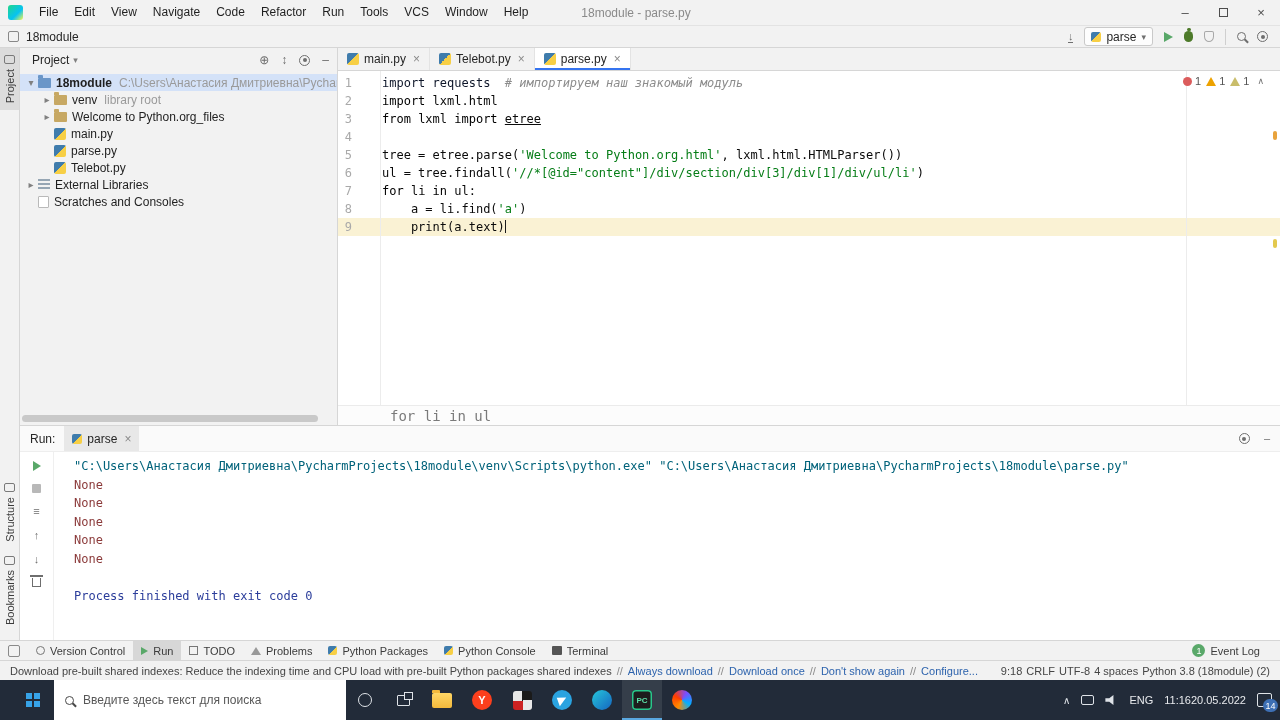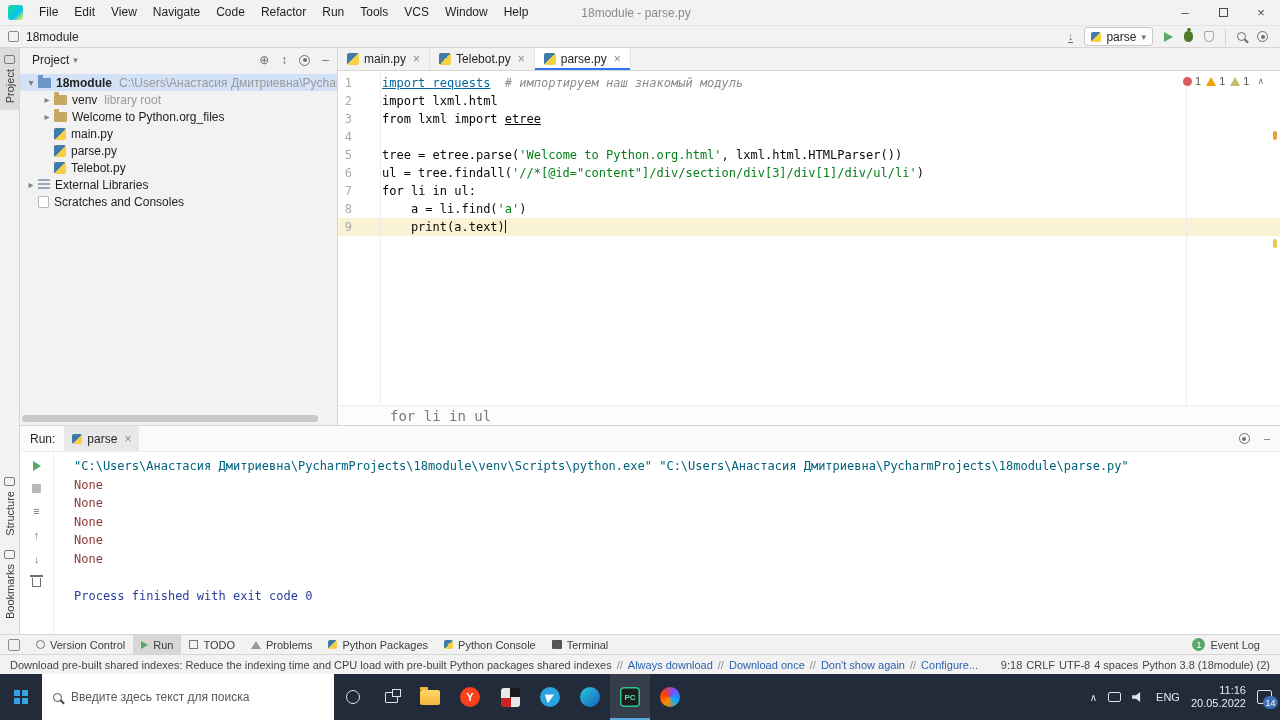--- a/index.html
+++ b/index.html
@@ -84,21 +84,21 @@
   .code-wrap::before { content:''; position:absolute; left:42px; top:0; bottom:0; width:1px; background:#ececec; }
   .guide { position:absolute; left:848px; top:0; bottom:0; width:1px; background:#ececec; }
   .cline { display:flex; height:18px; line-height:18px; font-family:"DejaVu Sans Mono", monospace; font-size:12px; }
   .cline.current { background:#faf2d4; }
   .lnum { flex:0 0 44px; padding-right:30px; text-align:right; color:#a9a9a9; }
   .ccode { white-space:pre; }
   .seg.plain { color:#0a0a0a; }
   .seg.kw { color:#000000; }
   .seg.str { color:#067d17; }
   .seg.comment { color:#8c8c8c; font-style:italic; }
-  .seg.dim { color:#0369a1;text-decoration:underline; }
+  .seg.dim { color:#0f172a; }
   .seg.und { text-decoration:underline; }
   .caret { display:inline-block; width:1px; height:13px; background:#1a1a1a; vertical-align:-2px; }
   .inspections { position:absolute; top:4px; right:16px; display:flex; align-items:center; }
   .insp-err { width:9px; height:9px; border-radius:50%; background:#db5c5c; }
   .insp-warn { width:0; height:0; border-left:5px solid transparent; border-right:5px solid transparent; border-bottom:9px solid #eda200; }
   .insp-warn.weak { border-bottom-color:#c9bd6b; }
   .insp-count { font-size:11px; color:#555; margin:0 5px 0 3px; }
   .insp-chev { color:#777; font-size:9px; margin-left:3px; }
   .mark { position:absolute; right:3px; width:4px; height:9px; border-radius:2px; }
   .mark.m1 { top:60px; background:#e8a33d; }
@@ -137,21 +137,21 @@
   .bb-badge { min-width:13px; height:13px; border-radius:7px; background:#59a869; color:#fff; font-size:9px; display:flex; align-items:center; justify-content:center; }
 
   
   .statusbar { height:20px; background:#f2f2f2; border-top:1px solid #d6d6d6; display:flex; align-items:center; padding:0 10px; font-size:11px; color:#454545; white-space:nowrap; }
   .sb-left { display:flex; align-items:center; gap:5px; overflow:hidden; }
   .sb-sep { color:#8a8a8a; }
   .sb-link { color:#2d63ad; }
   .sb-right { margin-left:auto; display:flex; gap:4px; padding-left:14px; }
 
   
-  .taskbar { height:46px; background:#222b39; display:flex; align-items:center; color:#e8eaed; }
+  .taskbar { height:40px; background:#222b39; display:flex; align-items:center; color:#e8eaed;padding-left:12px; }
   .start { width:42px; height:100%; display:flex; align-items:center; justify-content:center; }
   .winlogo { width:14px; height:14px; display:grid; grid-template-columns:6px 6px; grid-template-rows:6px 6px; gap:1.5px; }
   .winlogo span { background:#37a3e8; }
   .tsearch { width:292px; height:100%; background:#fff; display:flex; align-items:center; gap:9px; padding:0 11px; color:#575757; }
   .ts-mag { width:9px; height:9px; border:1.6px solid #4a4a4a; border-radius:50%; position:relative; flex:0 0 9px; }
   .ts-mag::after { content:''; position:absolute; width:5px; height:1.6px; background:#4a4a4a; transform:rotate(45deg); right:-4px; bottom:-2px; }
   .tslot { width:38px; height:100%; display:flex; align-items:center; justify-content:center; }
   .cortana-ic { width:14px; height:14px; border:1.6px solid #dfe3e8; border-radius:50%; }
   .taskview-ic { width:13px; height:11px; border:1.4px solid #dfe3e8; border-radius:1px; position:relative; }
   .taskview-ic::after { content:''; position:absolute; right:-4px; top:-4px; width:7px; height:6px; border:1.4px solid #dfe3e8; background:#222b39; }
@@ -167,21 +167,21 @@
   .ap-telegram { width:20px; height:20px; border-radius:50%; background:#2aa3e0; display:flex; align-items:center; justify-content:center; }
   .ap-telegram::after { content:''; width:0; height:0; border-left:9px solid #fff; border-top:3px solid transparent; border-bottom:6px solid transparent; transform:rotate(-20deg); }
   .ap-blue-app { width:20px; height:20px; border-radius:50%; background:linear-gradient(135deg,#26c6da,#1565c0); }
   .ap-pycharm { width:20px; height:20px; border-radius:4px; background:#1d1d1d; box-shadow:inset 0 0 0 1.5px #29c78b; display:flex; align-items:center; justify-content:center; }
   .ap-pycharm::after { content:'PC'; color:#5ce0a8; font:bold 8px "Liberation Sans", sans-serif; }
   .ap-browser { width:20px; height:20px; border-radius:50%; background:conic-gradient(from 210deg,#ff8a00,#ff3d00,#7c4dff,#00b0ff,#ff8a00); }
   .tray { margin-left:auto; display:flex; align-items:center; gap:11px; padding-right:8px; font-size:11px; }
   .tr-chev { font-size:10px; color:#dfe3e8; }
   .tr-tablet { width:13px; height:10px; border:1.3px solid #dfe3e8; border-radius:2px; }
   .tr-speaker { width:13px; height:11px; background:#dfe3e8; clip-path:polygon(0 35%,30% 35%,62% 5%,62% 95%,30% 65%,0 65%); }
-  .tr-clock { display:flex; flex-direction:column; align-items:flex-end; line-height:13px; }
+  .tr-clock { display:flex; flex-direction:row; align-items:flex-end; line-height:13px; }
   .tr-action { position:relative; width:15px; height:14px; border:1.3px solid #dfe3e8; border-radius:2px; }
   .tr-badge { position:absolute; right:-7px; bottom:-6px; min-width:15px; height:13px; border-radius:7px; background:#3d6fb4; color:#fff; font-size:9px; display:flex; align-items:center; justify-content:center; padding:0 2px; }
 </style>
 </head>
 <body>
 
 <div class="app">
 
   <div class="titlebar">
     <span class="logo"></span>

